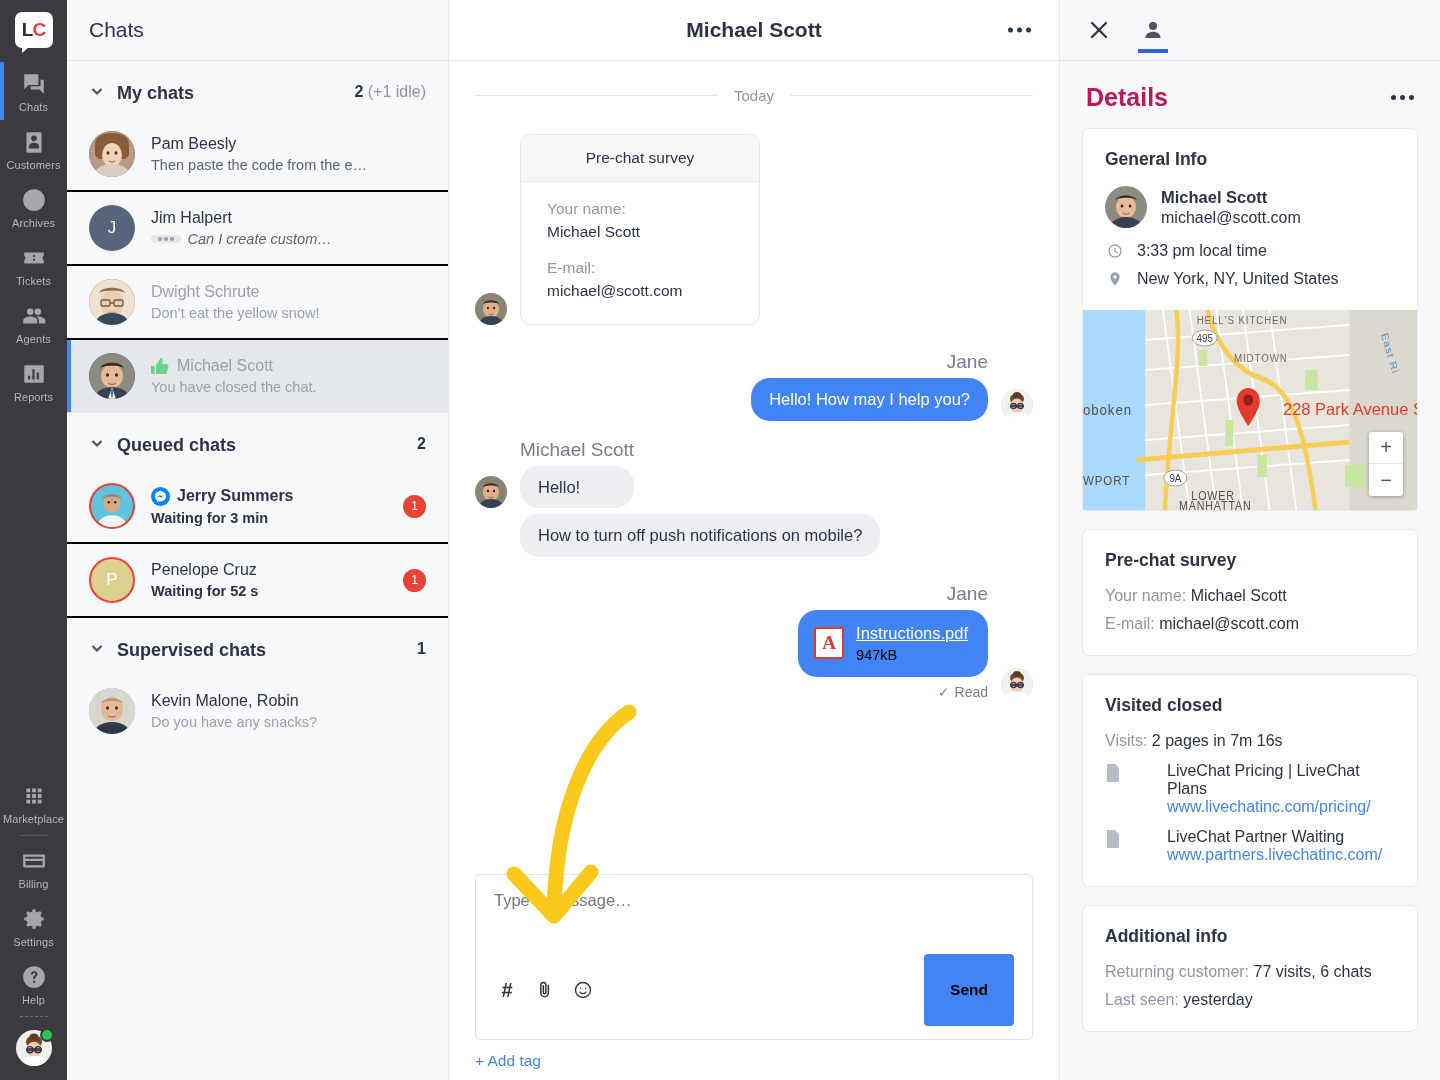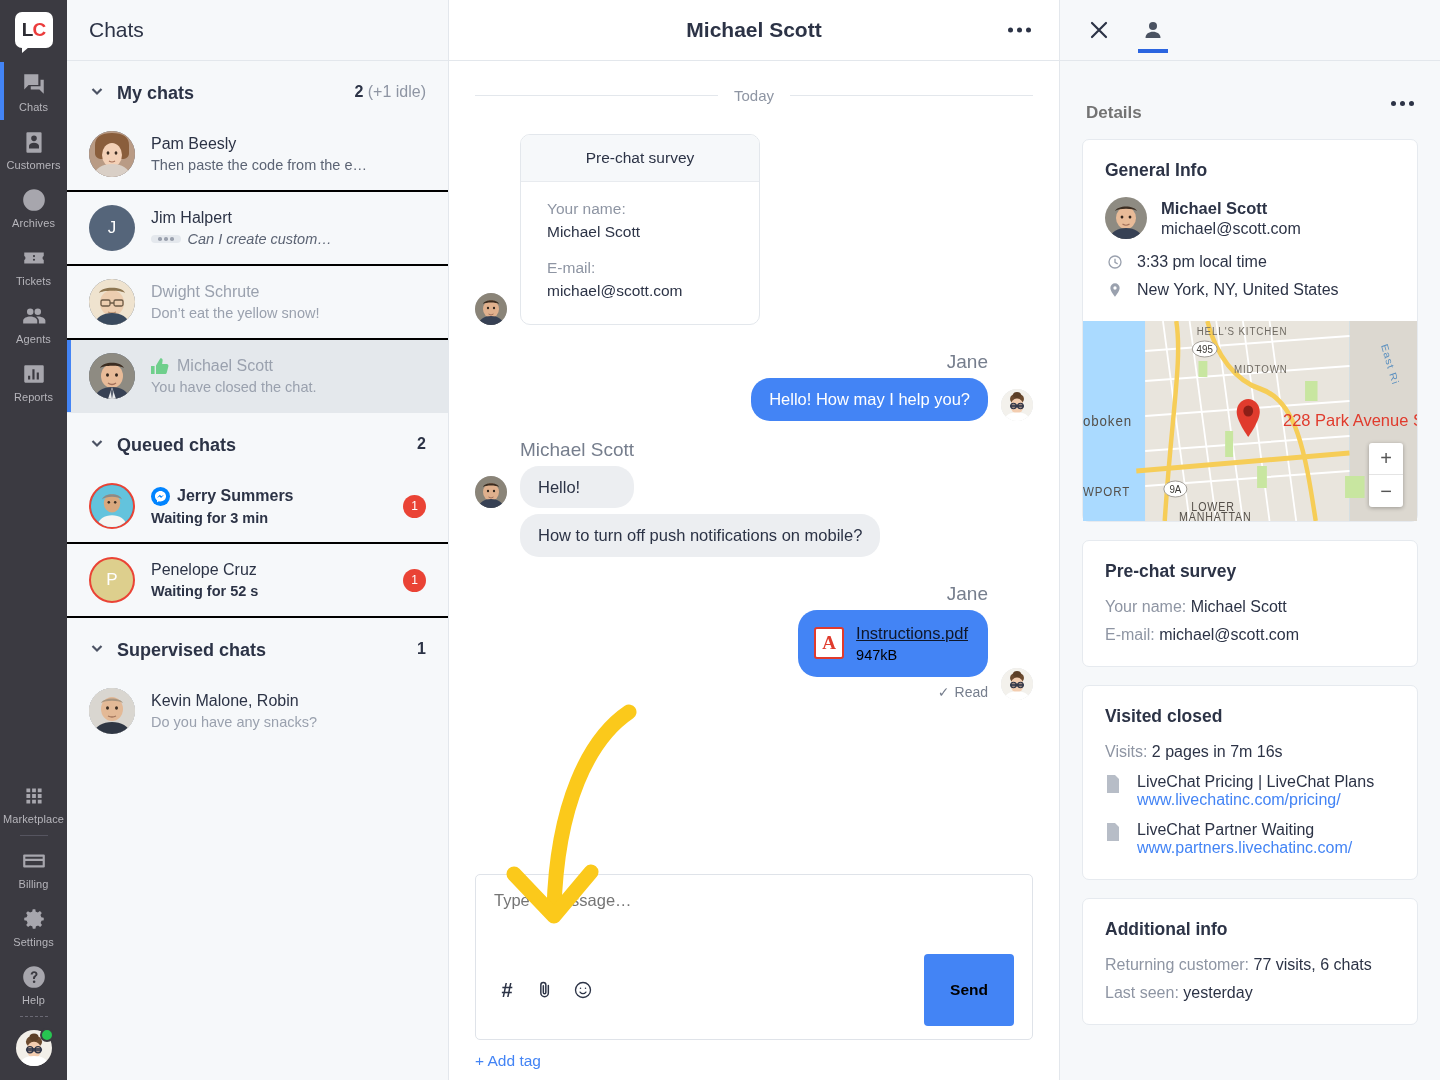--- a/index.html
+++ b/index.html
@@ -160,21 +160,21 @@
   .bubble.file {
     display: flex; align-items: center; gap: 12px; padding: 13px 20px 13px 16px;
   }
   .pdf-ico {
     width: 30px; height: 32px; background: #fff; border: 2.5px solid #e03b2d;
     border-radius: 3px; flex: 0 0 30px; display: flex; align-items: center;
     justify-content: center; color: #e03b2d; font-size: 19px; font-weight: bold;
     font-family: "Liberation Serif", serif;
   }
   .file-meta { display: flex; flex-direction: column; }
-  .file-name { color: #0f172a; font-size: 16.5px; text-decoration: underline; }
+  .file-name { color: #ffffff; font-size: 16.5px; text-decoration: underline; }
   .file-size { color: #000000; font-size: 14.5px; margin-top: 2px; }
   .readmark {
     font-size: 14px; color: #767e8d; margin-top: 7px; display: flex;
     align-items: center; gap: 5px;
   }
 
   
   .survey-card {
     border: 1px solid #e3e7ec; border-radius: 10px; overflow: hidden;
     width: 240px; background: #fff;
@@ -232,21 +232,21 @@
     width: 34px; height: 46px; display: flex; align-items: center; justify-content: center;
     cursor: pointer; position: relative;
   }
   .tab-ico.active:after {
     content: ""; position: absolute; bottom: 0px; left: 2px; right: 2px; height: 4px;
     background: #2b65e0;
   }
   .details-head {
     display: flex; align-items: center; padding: 22px 26px 16px 26px;
   }
-  .details-head h2 { font-size: 17px; color: #737373; font-weight: bold; flex: 1; margin-top: 20px; }
+  .details-head h2 { font-size: 25px; color: #be185d; font-weight: bold; flex: 1; }
   .details-dots { display: flex; gap: 4px; cursor: pointer; }
   .details-dots i { width: 5px; height: 5px; border-radius: 50%; background: #2c3346; display: block; }
   .card {
     background: #fff; border: 1px solid #e6eaef; border-radius: 7px;
     margin: 0 22px 18px 22px;
   }
   .card-pad { padding: 20px 22px 22px 22px; }
   .card h3 { font-size: 17.5px; color: #2c3346; font-weight: bold; margin-bottom: 16px; }
   .gi-person { display: flex; align-items: center; margin-bottom: 14px; }
   .gi-av { width: 42px; height: 42px; border-radius: 50%; overflow: hidden; flex: 0 0 42px; margin-right: 14px; }
@@ -268,21 +268,21 @@
     border-radius: 3px; box-shadow: 0 1px 4px rgba(0,0,0,.3);
   }
   .map-zoom div {
     height: 32px; display: flex; align-items: center; justify-content: center;
     font-size: 20px; color: #555; cursor: pointer;
   }
   .map-zoom div:first-child { border-bottom: 1px solid #e4e4e4; }
   .kv { font-size: 16px; color: #2c3346; margin-bottom: 10px; }
   .kv:last-child { margin-bottom: 0; }
   .kv .k { color: #8e95a3; }
-  .visit-item { display: flex; margin-top: 12px; }
+  .visit-item { display: flex; margin-top: 12px; gap: 30px; }
   .visit-item .doc { width: 20px; flex: 0 0 20px; margin-right: 12px; margin-top: 2px; }
   .visit-item .doc svg { width: 16px; height: 18px; fill: #b7bdc7; }
   .visit-title { font-size: 16px; color: #2c3346; }
   .visit-url { font-size: 16px; color: #4384f5; margin-top: 2px; word-break: break-all; }
   .face-img { width: 100%; height: 100%; display: block; }
 </style>
 </head>
 <body>
 
 <div class="app">

